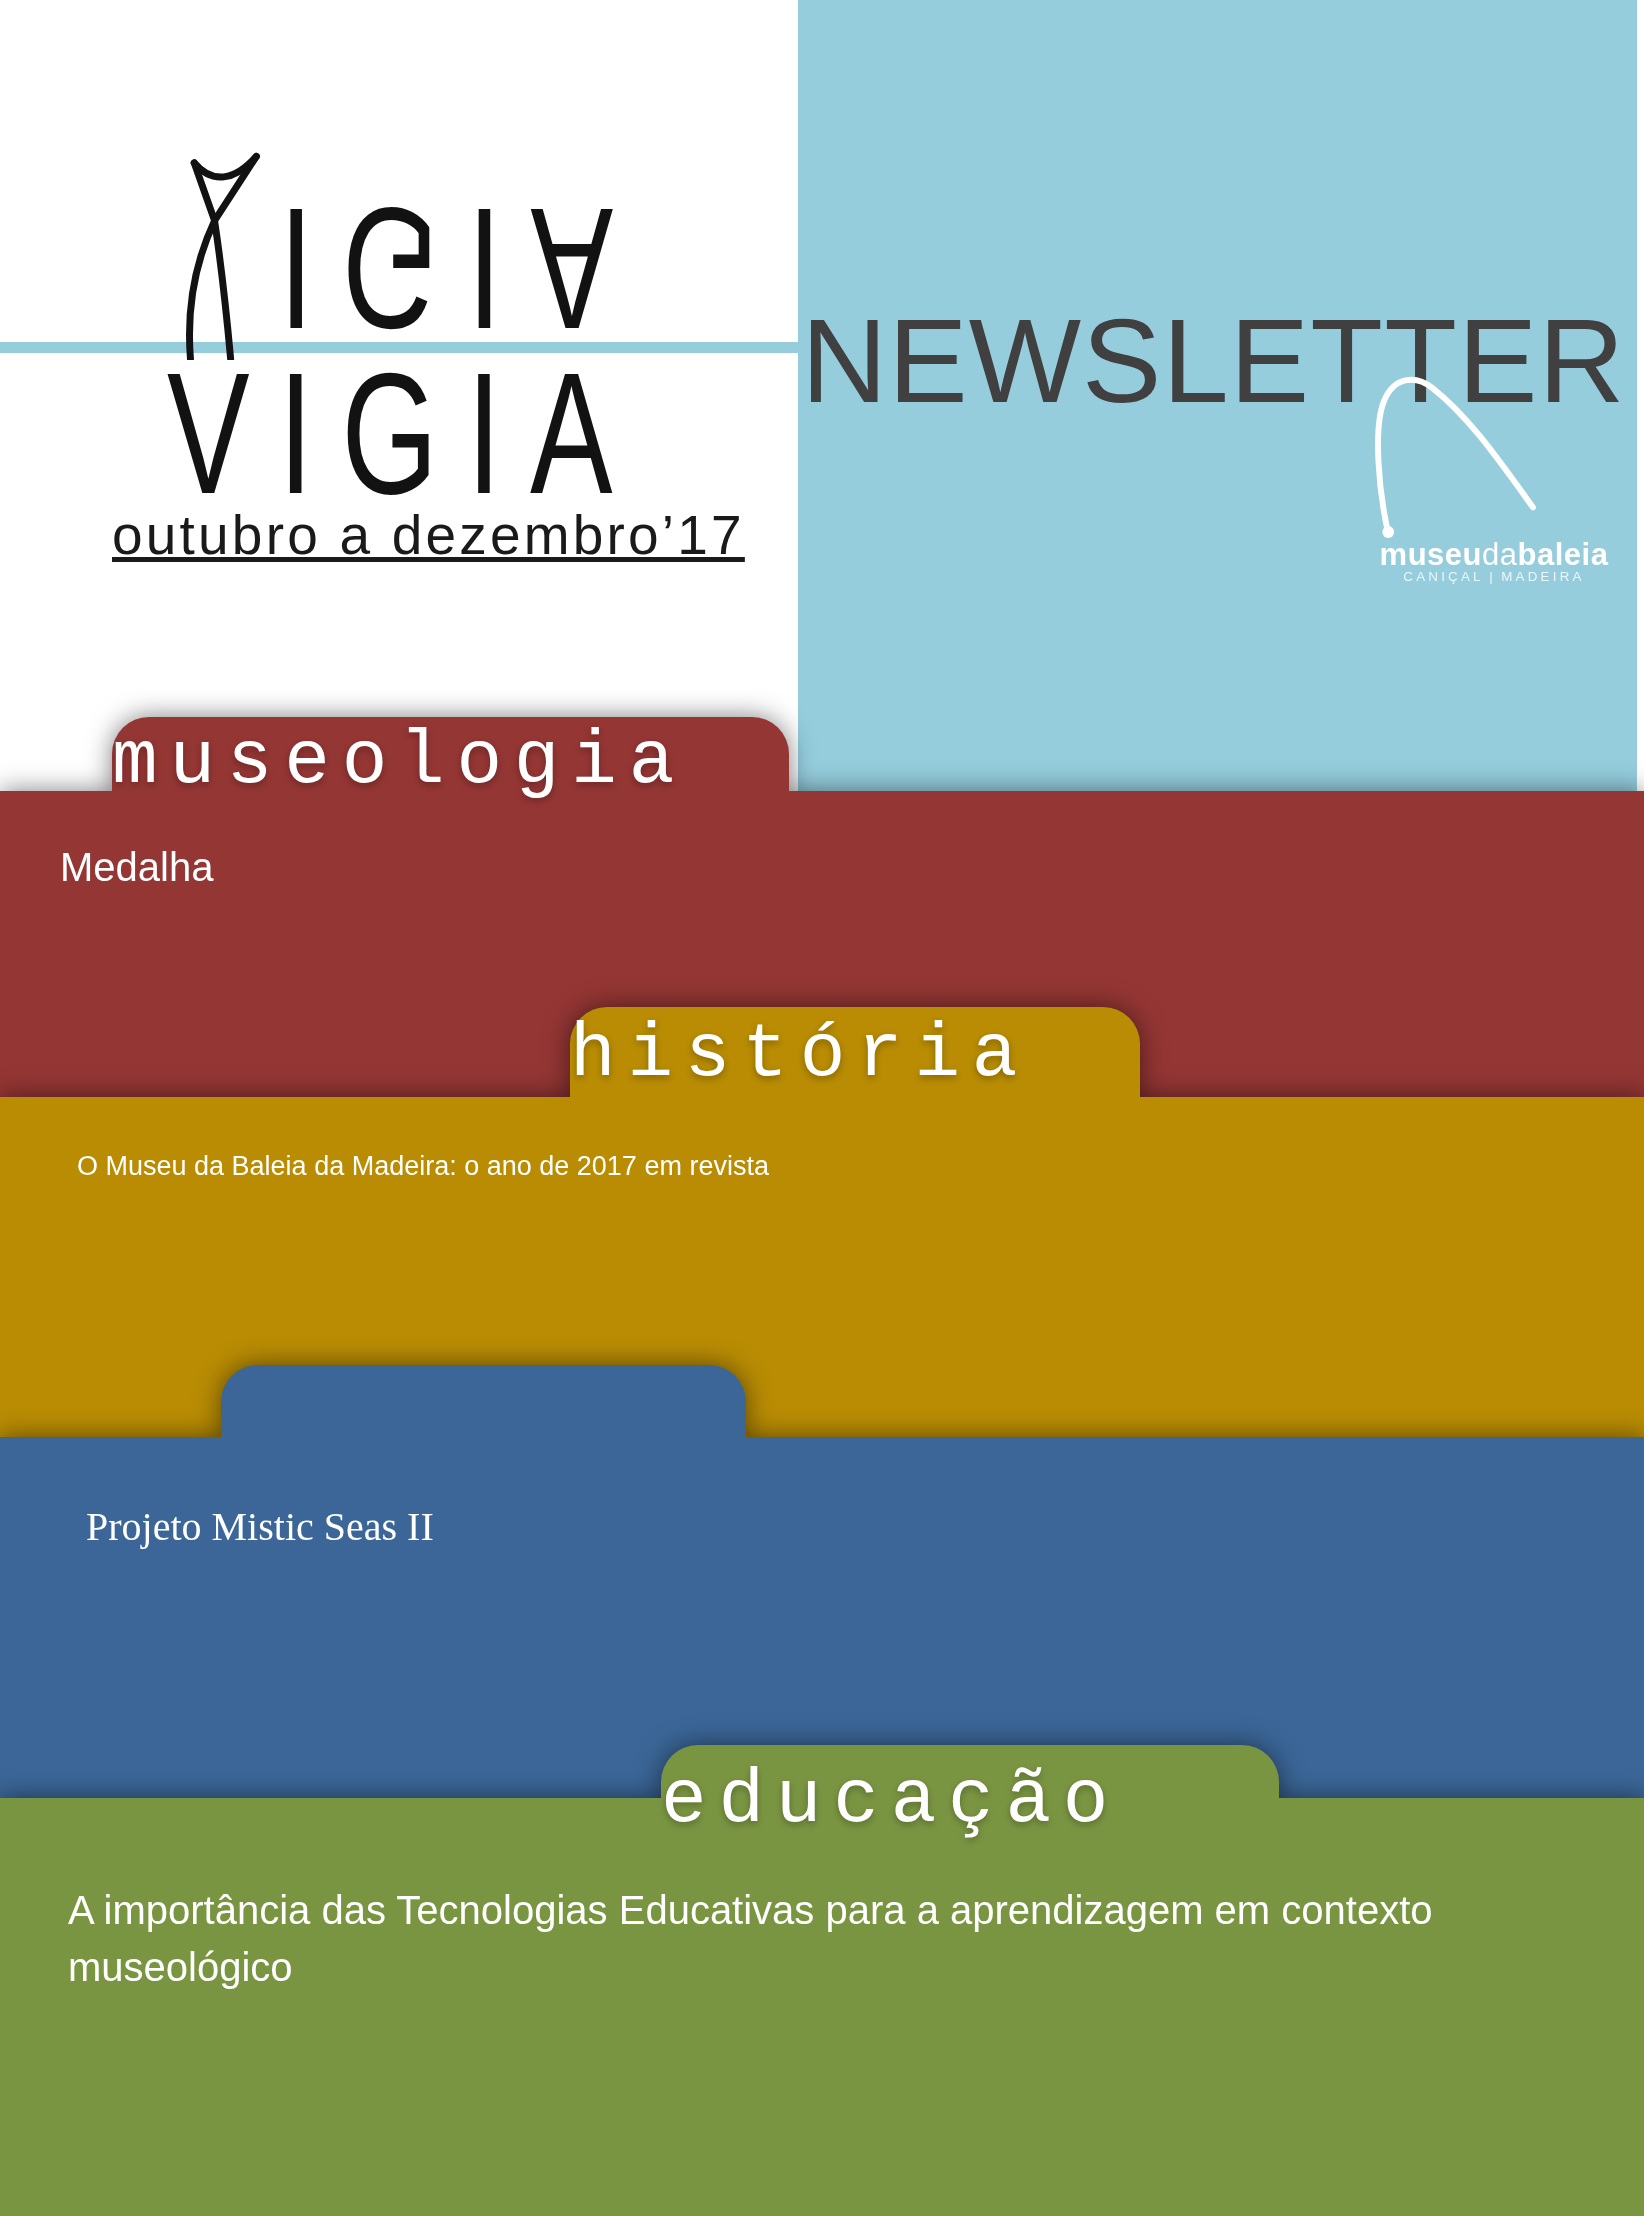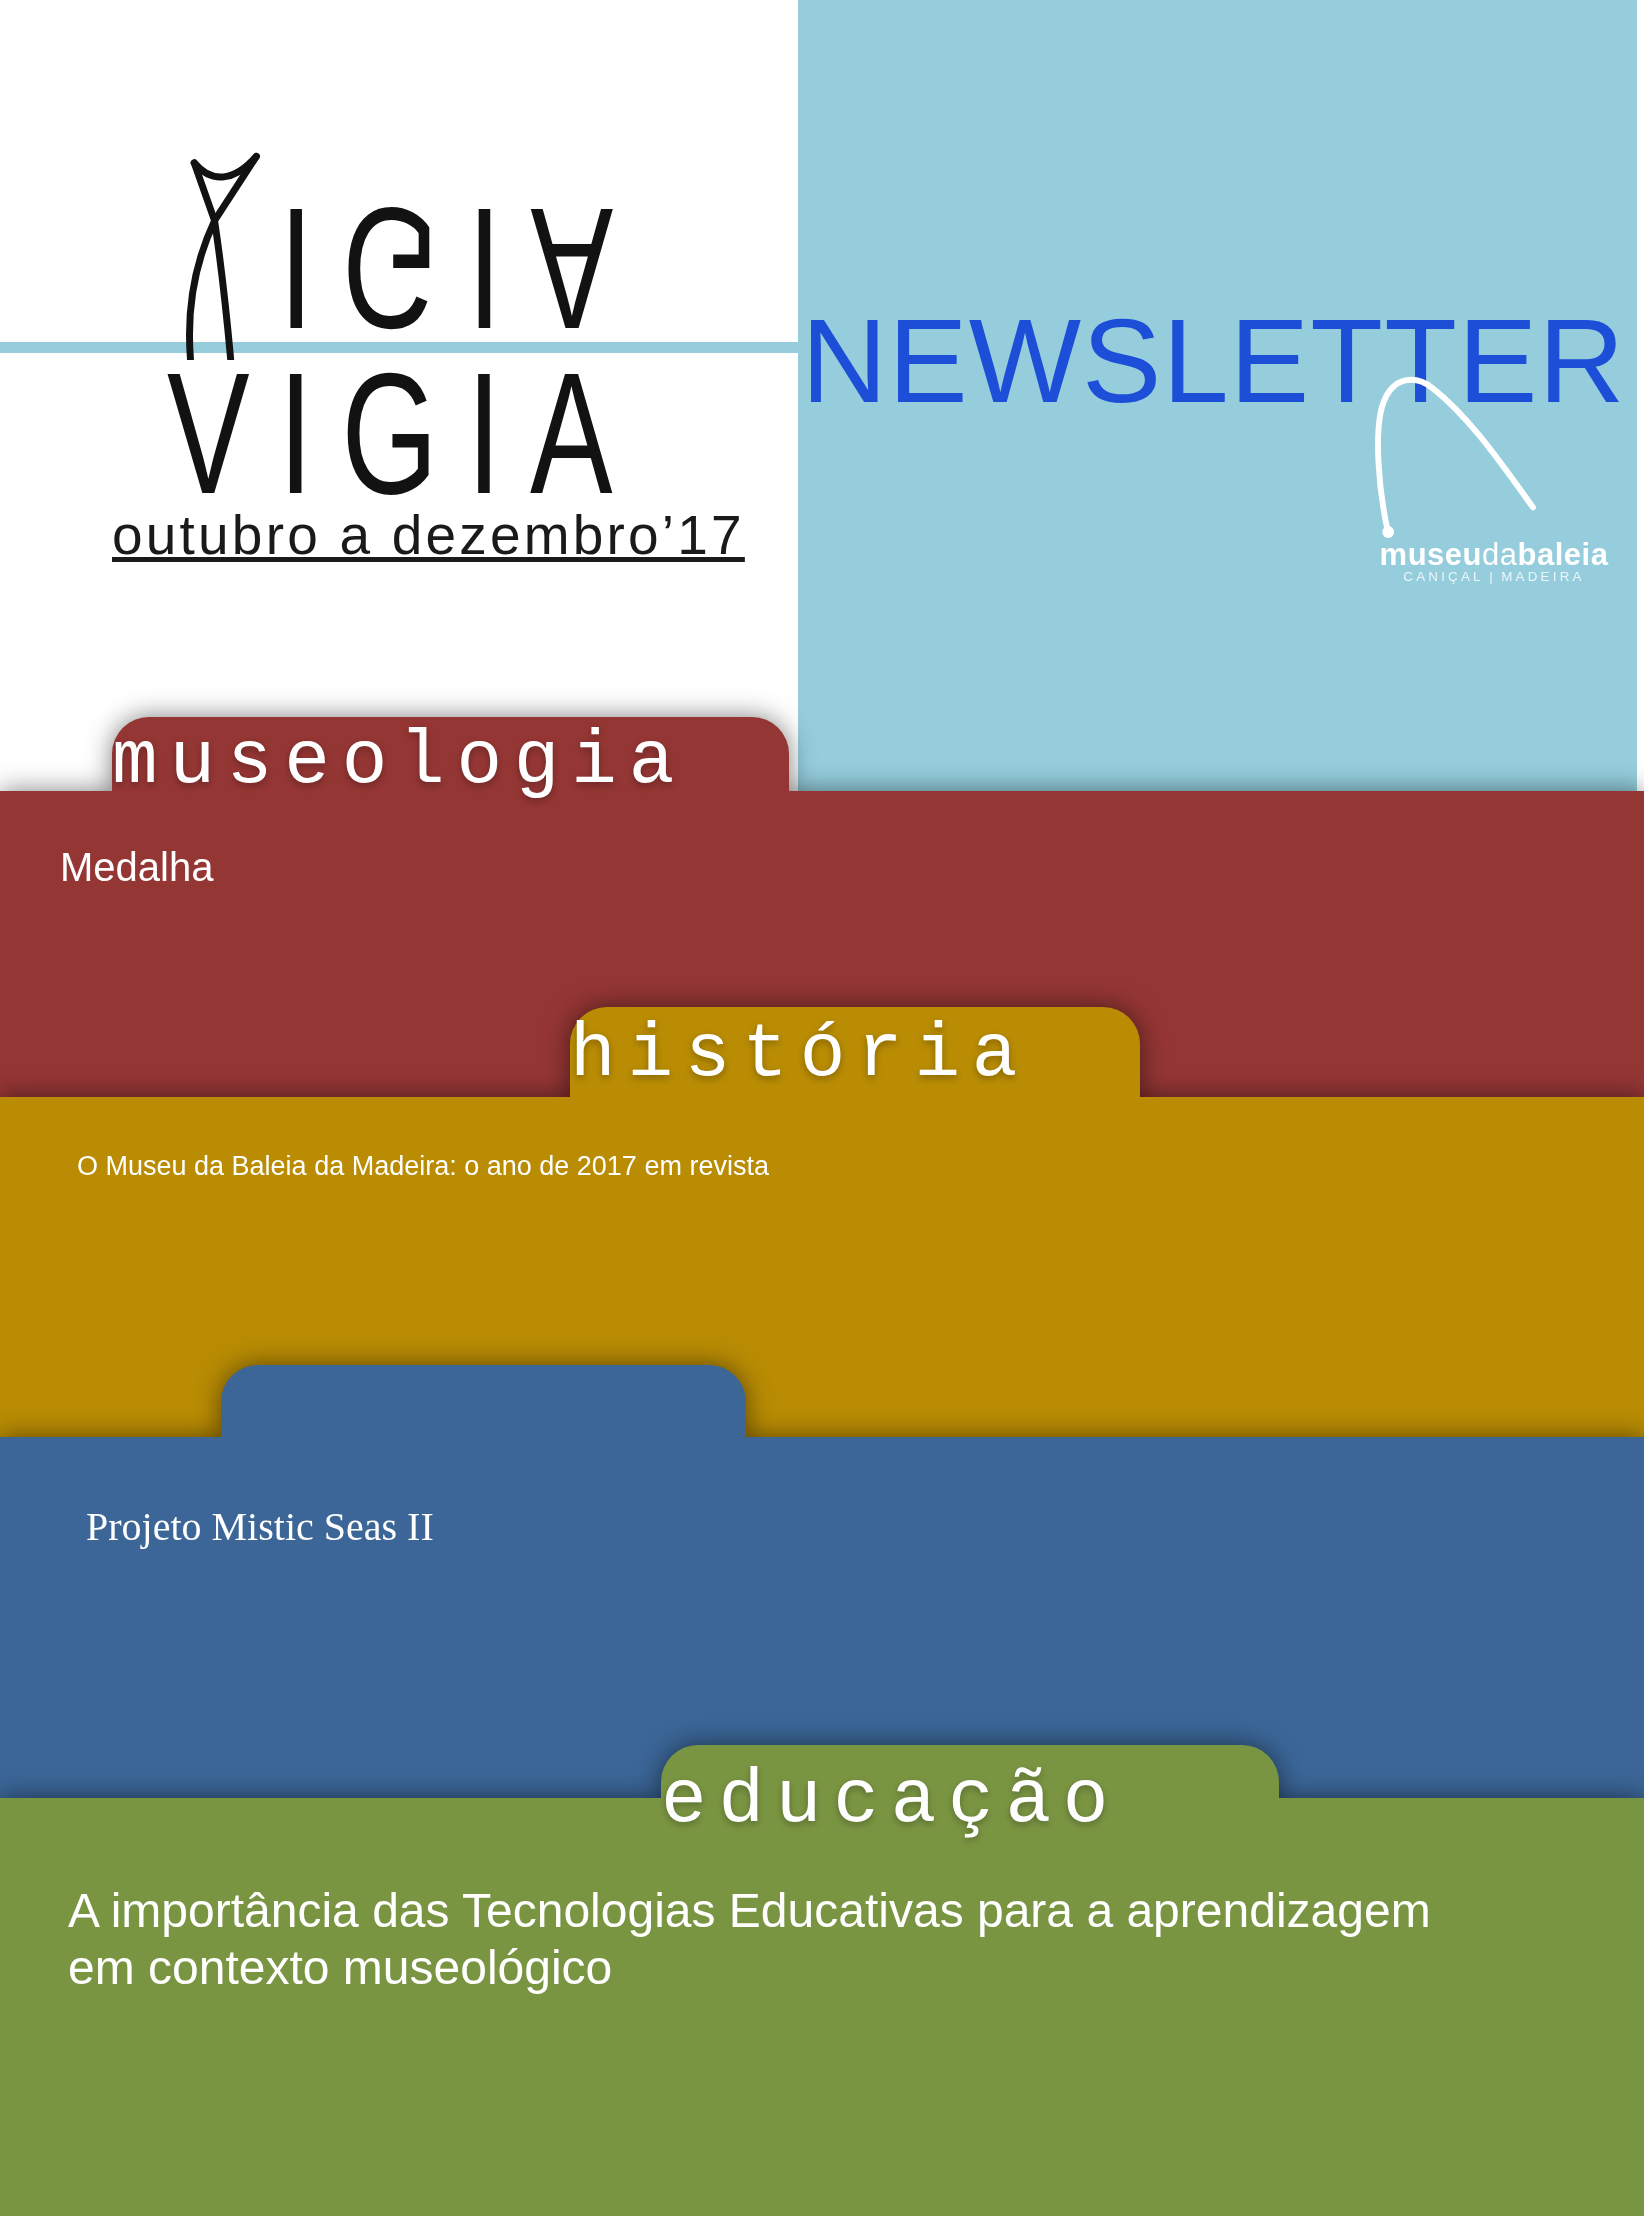--- a/index.html
+++ b/index.html
@@ -2,21 +2,21 @@
 <html style="font-size:8.6px"><head>
 <meta charset="utf-8">
 <style>
   html,body{margin:0;padding:0;background:#ffffff;}
   #page{position:relative;width:1645px;height:2216px;background:#ffffff;overflow:hidden;
         font-family:"Liberation Sans",sans-serif;}
 
   
   .masthead-block{position:absolute;left:798px;top:0;width:839px;height:791px;}
   .newsletter-title{position:absolute;left:3.2px;top:301px;font-size:119px;font-weight:100;
-        letter-spacing:1.1px;color:#1d4ed8;white-space:nowrap;line-height:1;}
+        letter-spacing:1.1px;color:#404040;white-space:nowrap;line-height:1;}
   .museum-logo{position:absolute;left:557px;top:369px;width:278px;height:225px;}
   .museum-name{position:absolute;left:0;top:170px;width:278px;text-align:center;
         font-size:31px;font-weight:700;color:#ffffff;line-height:1;letter-spacing:0.5px;white-space:nowrap;}
   .museum-name .light{font-weight:300;}
   .museum-location{position:absolute;left:0;top:200px;width:278px;text-align:center;
         font-size:13.4px;font-weight:400;color:rgba(255,255,255,0.82);letter-spacing:3.2px;white-space:nowrap;}
   .museum-location .divider{padding:0 5.4px;font-weight:300;}
 
   .divider-line{position:absolute;left:0;top:342px;width:798px;height:10.7px;}
 
@@ -50,21 +50,21 @@
   .s1 .item{left:77px;top:1152px;font-size:27px;}
 
   .s2 .band{top:1437px;height:361px;}
   .s2 .tab{left:221px;top:1365px;width:525px;height:161px;}
   .s2 .tab-label{left:221px;top:1383px;width:525px;font-size:76px;letter-spacing:11.8px;}
   .s2 .item{left:86px;top:1505px;font-size:40px;font-family:Liberation Serif, serif;}
 
   .s3 .band{top:1798px;height:418px;}
   .s3 .tab{left:661px;top:1745px;width:618px;height:145px;}
   .s3 .tab-label{left:661px;top:1763px;width:618px;font-size:76px;letter-spacing:11.8px;}
-  .s3 .item{left:68px;top:1882px;font-size:48px;width:1435px;line-height:57px;}
+  .s3 .item{left:68px;top:1882px;font-size:40px;width:1435px;line-height:57px;}
 </style>
 </head>
 <body>
 
 <div id="page">
 
   <div class="divider-line" style="background-color: rgb(149, 205, 221);"></div>
 
   <div class="vigia-logo">
     <svg class="fish-svg" width="150" height="209" viewBox="0 0 280 390">

